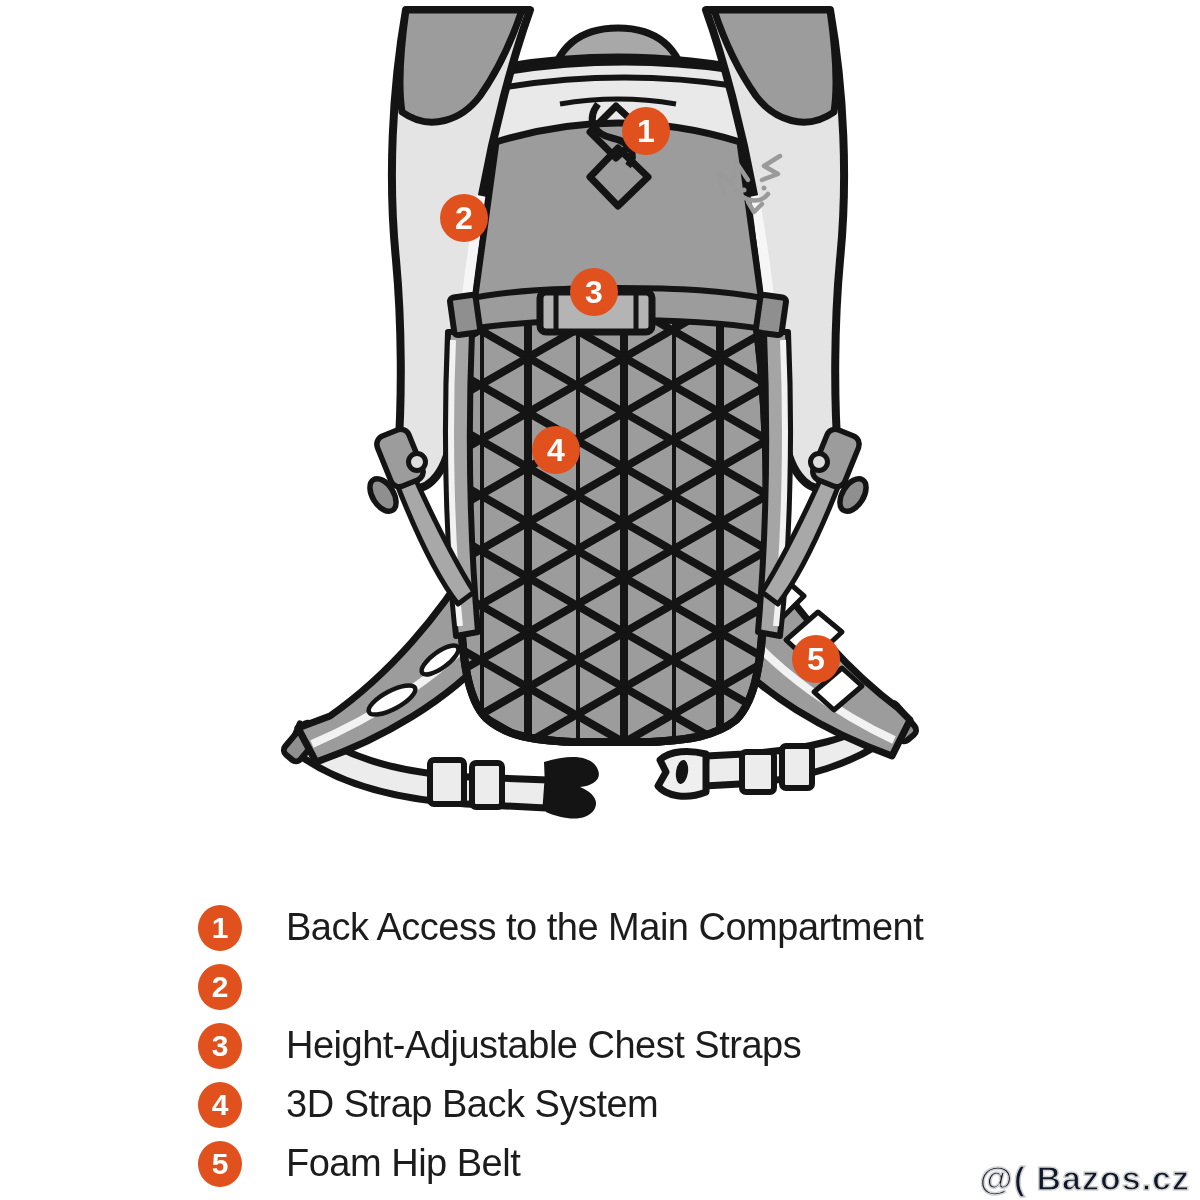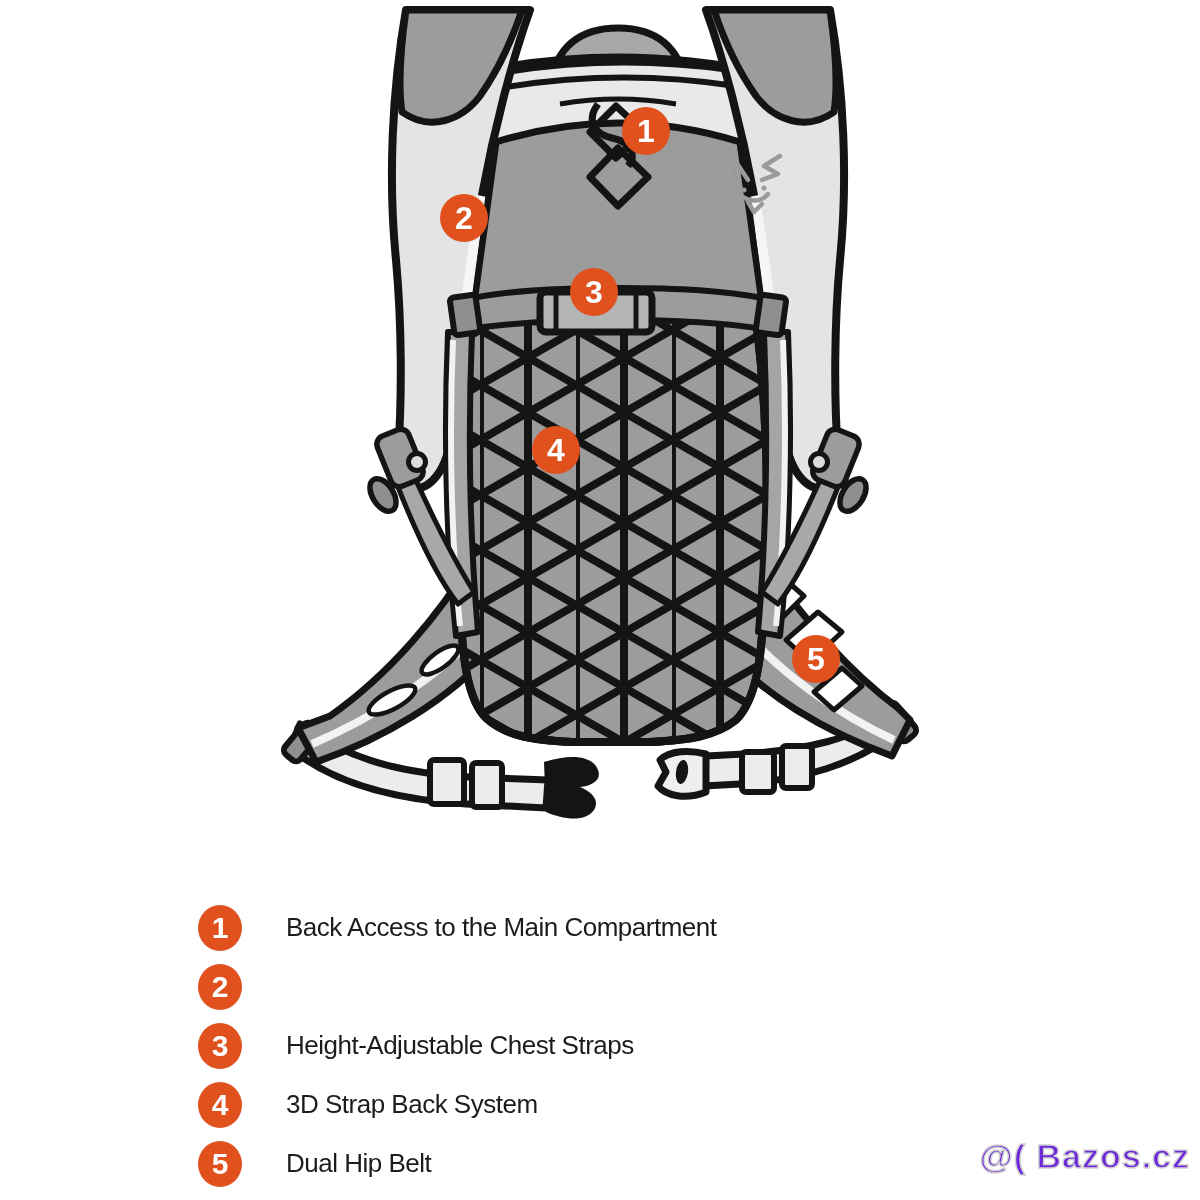--- a/index.html
+++ b/index.html
@@ -10,27 +10,27 @@
   #backpack-svg{position:absolute;left:0;top:0;}
   
   .legend{position:absolute;left:198px;top:905px;display:flex;flex-direction:column;gap:14px;}
   .legend-row{display:flex;align-items:center;height:45px;}
   .legend-badge{
     width:44px;height:46px;border-radius:50%;background:#E0511E;color:#ffffff;
     display:flex;align-items:center;justify-content:center;
     font-size:30px;font-weight:bold;flex:0 0 auto;
   }
   .legend-label{
-    margin-left:44px;font-size:26px;color:#1c1c1c;letter-spacing:-0.5px;white-space:nowrap;
+    margin-left:44px;font-size:38px;color:#1c1c1c;letter-spacing:-0.5px;white-space:nowrap;
   }
   
   .watermark{
-    position:absolute;right:10px;bottom:24px;
+    position:absolute;right:10px;bottom:2px;
     font-size:34px;font-weight:bold;letter-spacing:1px;
-    color:#6d28d9;-webkit-text-stroke:1.5px #d2d2d2;
+    color:#0f172a;-webkit-text-stroke:1.5px #d2d2d2;
   }
   
   .marker-num{font-size:32px;font-weight:bold;fill:#ffffff;text-anchor:middle;}
 </style>
 </head>
 <body>
 
 <div id="stage">
 
   <svg id="backpack-svg" width="1200" height="1200" viewBox="0 0 1200 1200">
@@ -209,18 +209,18 @@
     <div class="legend-row">
       <div class="legend-badge">3</div>
       <div class="legend-label">Height-Adjustable Chest Straps</div>
     </div>
     <div class="legend-row">
       <div class="legend-badge">4</div>
       <div class="legend-label">3D Strap Back System</div>
     </div>
     <div class="legend-row">
       <div class="legend-badge">5</div>
-      <div class="legend-label">Dual Hip Belt</div>
+      <div class="legend-label">Foam Hip Belt</div>
     </div>
   </div>
 
   <div class="watermark">@( Bazos.cz</div>
 </div>
 
 </body></html>

